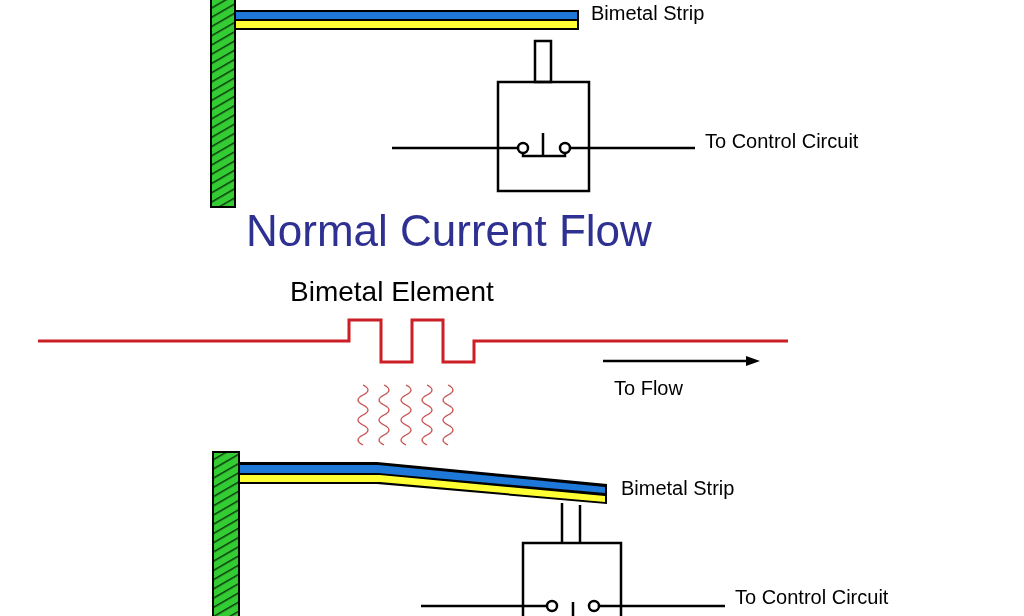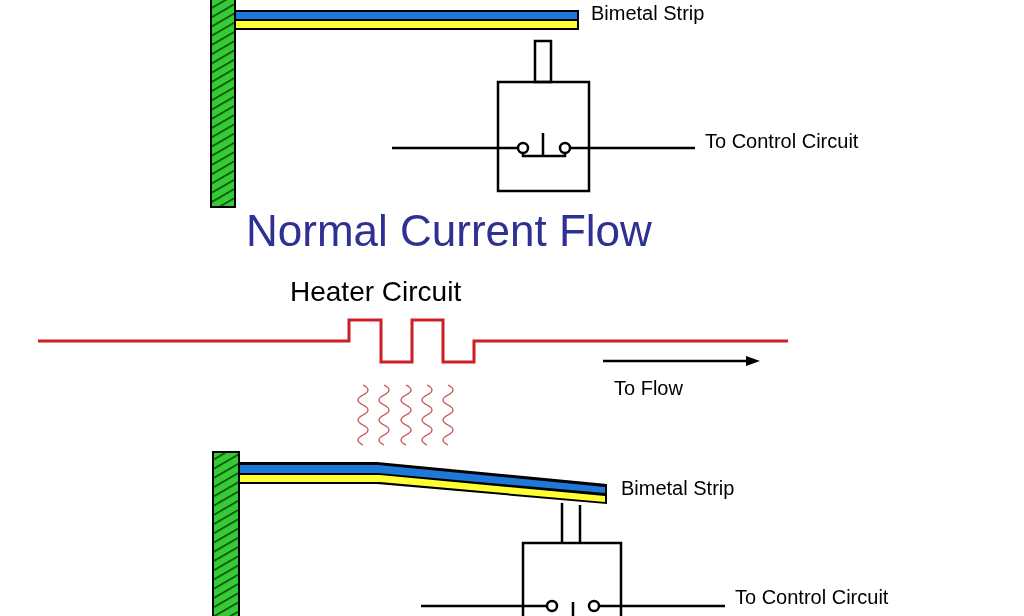--- a/index.html
+++ b/index.html
@@ -71,16 +71,16 @@
       <circle cx="552" cy="606" r="5" fill="#fff"></circle>
       <circle cx="594" cy="606" r="5" fill="#fff"></circle>
       <line x1="573" y1="602" x2="573" y2="620"></line>
     </g>
   </g>
 </svg>
 
 <div class="lbl lbl-md" style="left:591px; top:3px;">Bimetal Strip</div>
 <div class="lbl lbl-md" style="left:705px; top:131px;">To Control Circuit</div>
 <div class="lbl title" style="left:246px; top:209px;">Normal Current Flow</div>
-<div class="lbl lbl-sm" style="left:290px; top:278px;">Heater Circuit</div>
+<div class="lbl lbl-sm" style="left:290px; top:278px;">Bimetal Element</div>
 <div class="lbl lbl-md" style="left:614px; top:378px;">To Flow</div>
 <div class="lbl lbl-md" style="left:621px; top:478px;">Bimetal Strip</div>
 <div class="lbl lbl-md" style="left:735px; top:587px;">To Control Circuit</div>
 
 </body></html>

